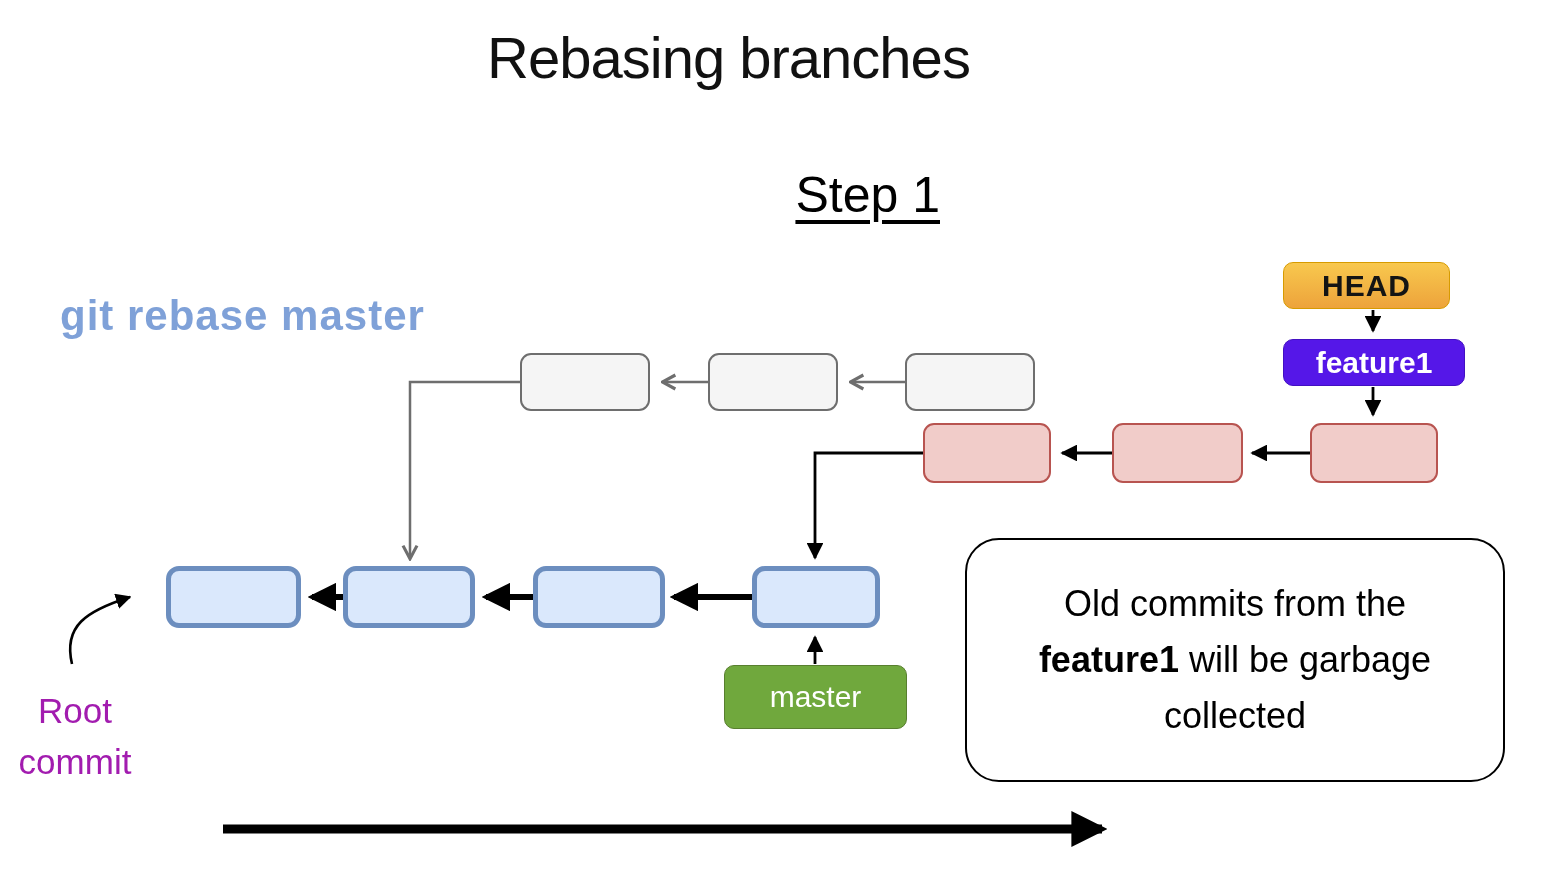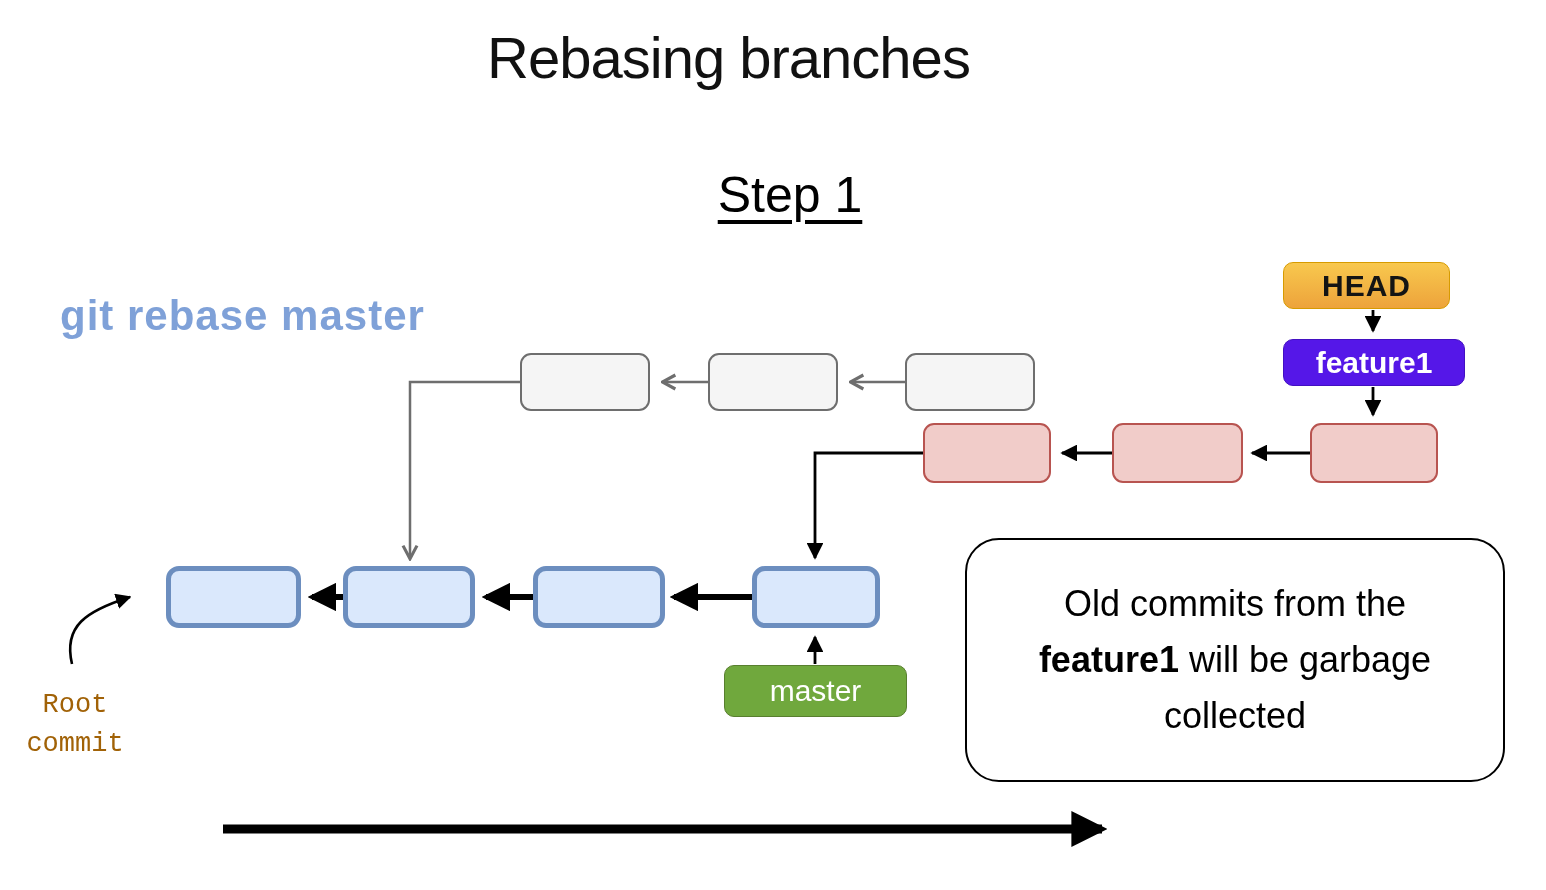--- a/index.html
+++ b/index.html
@@ -40,21 +40,21 @@
     left: 0; top: 24px; width: 1420px;
     text-align: center;
     font-size: 58px;
     font-weight: 500;
     color: #111;
     letter-spacing: -1px;
     padding-left: 37px;
   }
   .step-heading {
     left: 640px; top: 166px; width: 300px;
-    text-align: center;
+    text-align: right;
     font-size: 50px;
     font-weight: 500;
     color: #000;
     text-decoration: underline;
     text-decoration-thickness: 4px;
     text-underline-offset: 8px;
   }
   .cmd {
     left: 60px;
     font-size: 42px;
@@ -100,33 +100,32 @@
     letter-spacing: 1px;
   }
   .tag.feature1 {
     left: 1283px; top: 339px; width: 182px; height: 47px;
     background: var(--feature1-fill);
     border: 1.5px solid var(--feature1-border);
     color: #ffffff;
     font-weight: 700;
   }
   .tag.master-label {
-    left: 724px; top: 665px; width: 183px; height: 52px;
+    left: 724px; top: 665px; width: 183px; height: 64px;
     background: var(--master-label-fill);
     border: 1.5px solid var(--master-label-border);
     color: #ffffff;
     font-weight: 400;
   }
   .root-label {
     left: 14px; top: 686px; width: 122px;
     text-align: center;
-    font-size: 27px;
+    font-size: 35px;
     line-height: 1.45;
-    color: #a16207;
-    font-family: Liberation Mono, monospace;
+    color: #a21caf;
   }
   .callout {
     left: 965px; top: 538px; width: 540px; height: 244px;
     background: #ffffff;
     border: 2.5px solid #000;
     border-radius: 34px;
     display: flex;
     align-items: center;
     justify-content: center;
     text-align: center;

